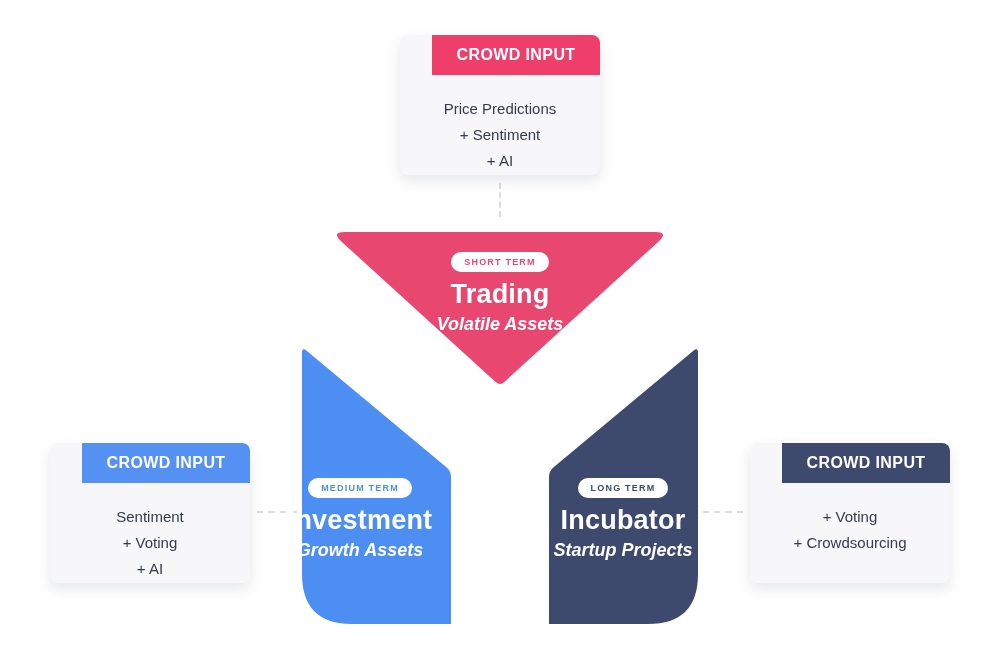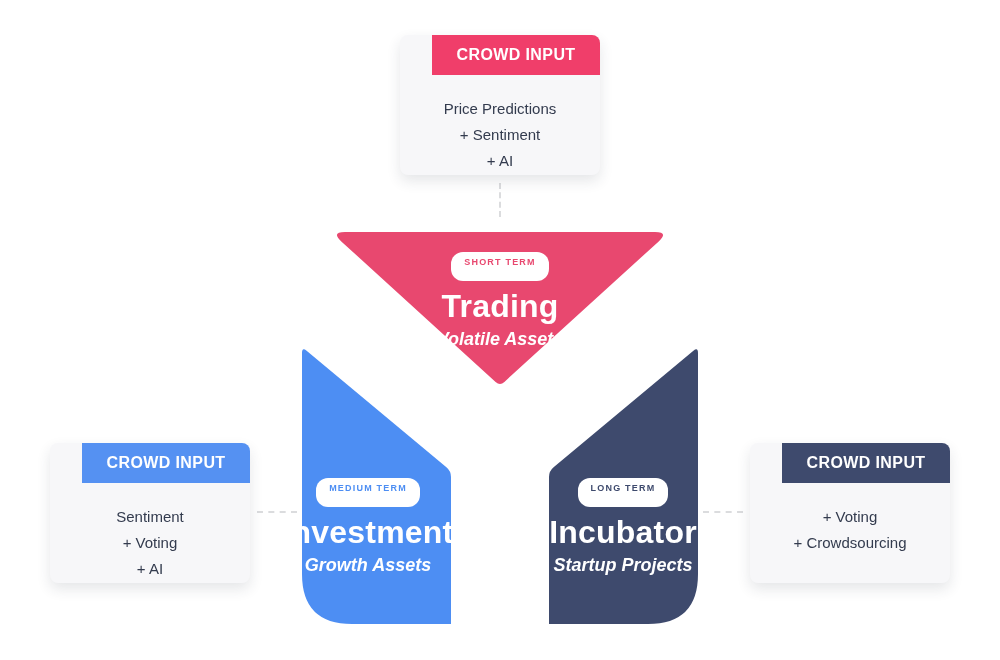--- a/index.html
+++ b/index.html
@@ -26,29 +26,29 @@
   .connector{position:absolute;}
   .connector.v{border-left:2px dashed var(--connector);width:0;}
   .connector.h{border-top:2px dashed var(--connector);height:0;}
 
   
   .seg{
     position:absolute;width:200px;display:flex;flex-direction:column;
     align-items:center;text-align:center;
   }
   .pill{
-    background:#ffffff;border-radius:12px;padding:6px 13px 14px 13px;
+    background:#ffffff;border-radius:12px;padding:6px 13px 5px 13px;
     font-size:9px;font-weight:bold;letter-spacing:1.2px;line-height:1;
     white-space:nowrap;
   }
   .pill.pink{color:var(--pink-shape);}
   .pill.blue{color:var(--blue-shape);}
   .pill.navy{color:var(--navy-shape);}
   .seg-title{
-    color:#ffffff;font-weight:bold;font-size:32px;margin-top:7px;
+    color:#ffffff;font-weight:bold;font-size:27px;margin-top:7px;
     letter-spacing:0.2px;white-space:nowrap;
   }
   .seg-sub{
     color:#ffffff;font-style:italic;font-weight:bold;font-size:18px;
     margin-top:4px;white-space:nowrap;
   }
 
   
   .card{
     position:absolute;width:200px;height:140px;border-radius:8px;
@@ -67,21 +67,21 @@
     font-size:15px;
   }
   .card-line{line-height:26px;white-space:nowrap;}
   .card-pos-top{left:400px;top:35px;}
   .card-pos-left{left:50px;top:443px;}
   .card-pos-right{left:750px;top:443px;}
   .conn-top{left:499px;top:183px;height:34px;}
   .conn-left{left:257px;top:511px;width:40px;}
   .conn-right{left:703px;top:511px;width:40px;}
   .seg-trading{left:400px;top:252px;}
-  .seg-investment{left:268px;top:478px;}
+  .seg-investment{left:260px;top:478px;}
   .seg-incubator{left:523px;top:478px;}
 </style>
 </head>
 <body>
 
 <div class="stage">
 
   <svg class="shapes-svg" viewBox="0 0 1000 660" aria-hidden="true">
     <path class="shape-trading" d="M 345 232 L 655 232 Q 669 232 658.7 241.4 L 504.4 381.9 Q 500 386 495.6 381.9 L 341.3 241.4 Q 331 232 345 232 Z"></path>
     <path class="shape-investment" d="M 306.6 350.8 L 446.4 467.2 Q 451 471 451 477 L 451 624 L 352 624 Q 302 624 302 574 L 302 353 Q 302 347 306.6 350.8 Z"></path>

